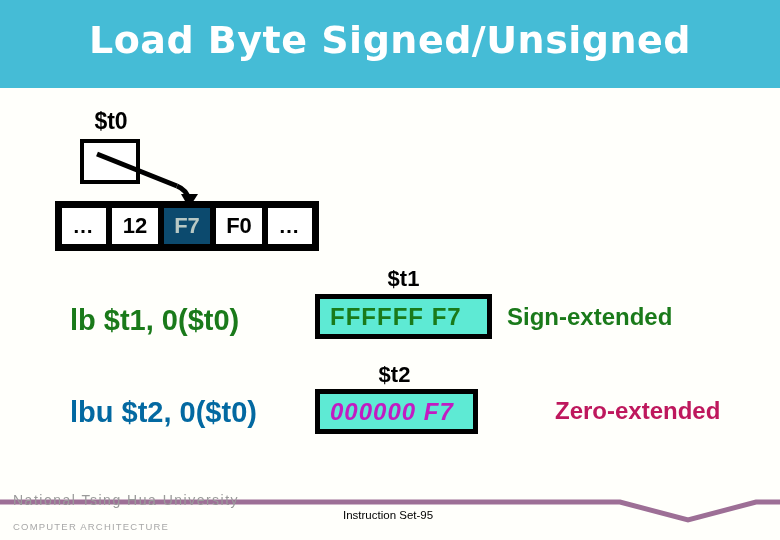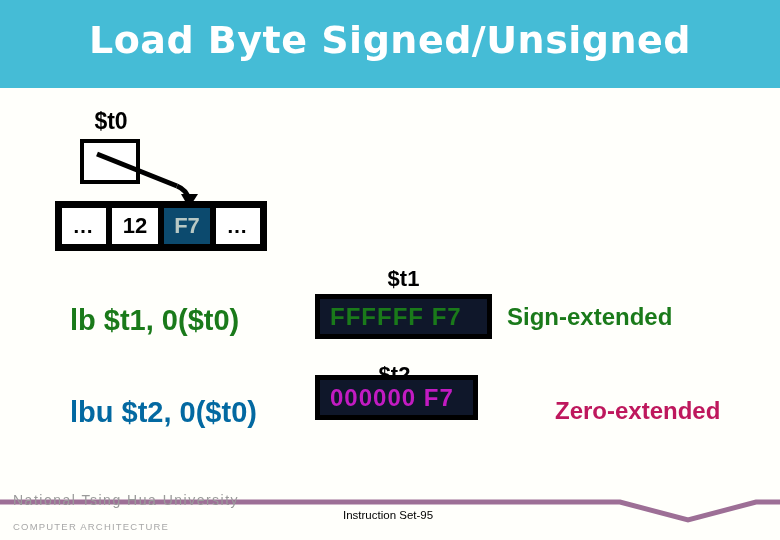--- a/index.html
+++ b/index.html
@@ -126,37 +126,38 @@
     position: absolute;
     font-size: 22px;
     font-weight: bold;
     color: #000000;
     text-align: center;
   }
   .reg-box {
     position: absolute;
     border: 5px solid #000000;
     box-sizing: border-box;
-    background: #0f172a;
+    background: #5eead4;
     font-size: 24px;
     font-weight: bold;
     display: flex;
     align-items: center;
     padding-left: 10px;
     letter-spacing: 1px;
   }
   #t1-label { left: 315px; top: 266px; width: 177px; }
   #t1-box {
     left: 315px; top: 294px; width: 177px; height: 45px;
     color: #1a7a1a;
   }
   #t2-label { left: 313px; top: 362px; width: 163px; }
   #t2-box {
-    left: 315px; top: 375px; width: 163px; height: 45px;
+    left: 315px; top: 389px; width: 163px; height: 45px;
     color: #c21bc2;
+    font-style: italic;
   }
 
   
   .extend-note {
     position: absolute;
     font-size: 24px;
     font-weight: bold;
     white-space: nowrap;
   }
   #sign-extended {
@@ -225,20 +226,21 @@
 <svg id="t0-arrow" viewBox="0 0 110 60">
   <path d="M 2 4 L 82 36" stroke="#000000" stroke-width="5" fill="none"></path>
   <path d="M 82 36 Q 92 40 94 50" stroke="#000000" stroke-width="5" fill="none"></path>
   <polygon points="94,58 86,44 103,44" fill="#000000"></polygon>
 </svg>
 
 <div id="memory-row">
   <div class="mem-cell ellipsis">…</div>
   <div class="mem-cell">12</div>
   <div class="mem-cell highlight">F7</div>
+  <div class="mem-cell">F0</div>
   <div class="mem-cell ellipsis">…</div>
 </div>
 
 <div class="instr" id="instr-lb">lb $t1, 0($t0)</div>
 <div class="reg-label" id="t1-label">$t1</div>
 <div class="reg-box" id="t1-box">FFFFFF F7</div>
 <div class="extend-note" id="sign-extended">Sign-extended</div>
 
 <div class="instr" id="instr-lbu">lbu $t2, 0($t0)</div>
 <div class="reg-label" id="t2-label">$t2</div>

